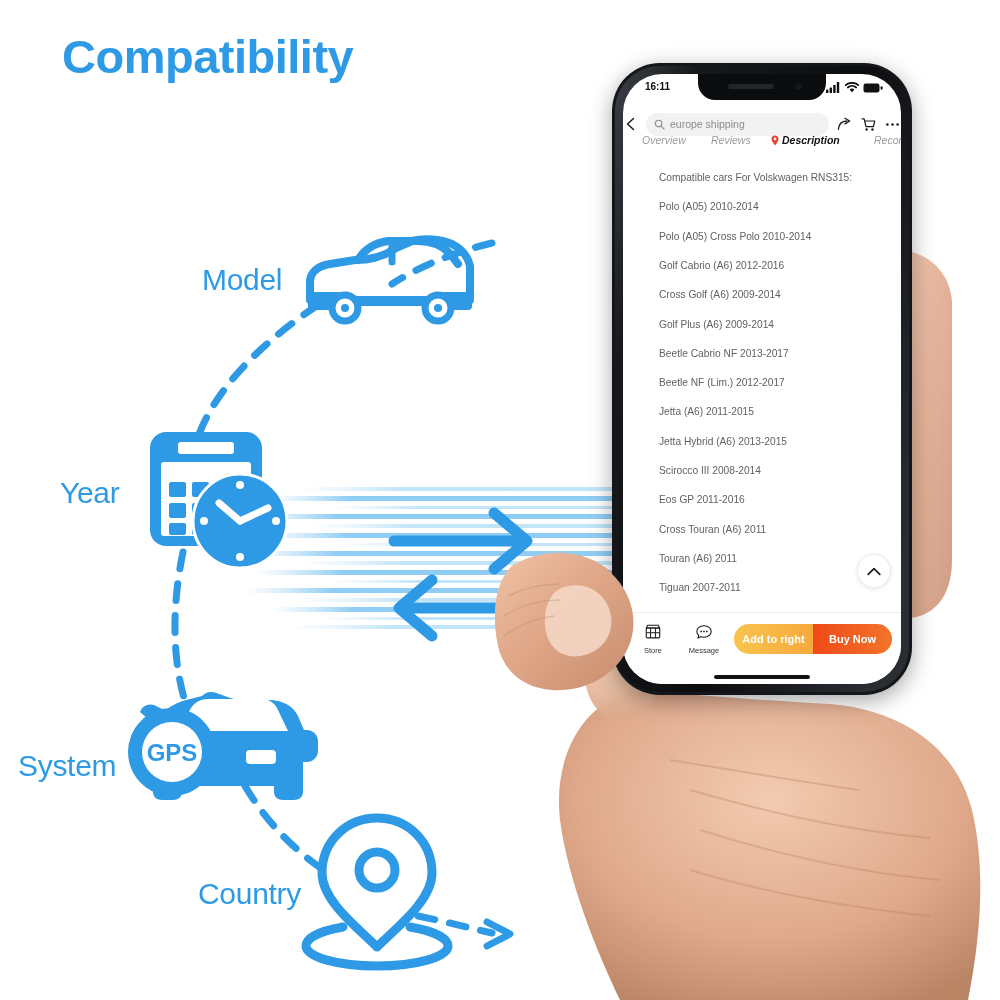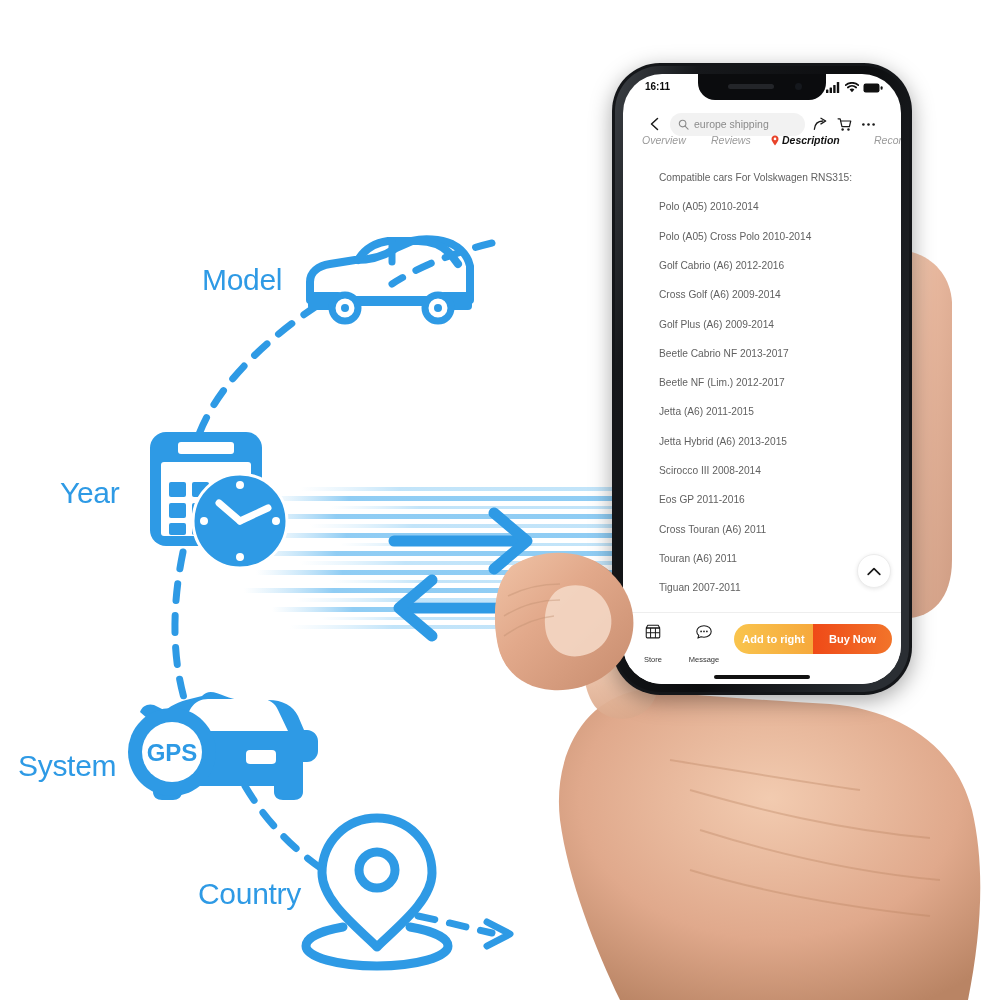--- a/index.html
+++ b/index.html
@@ -39,21 +39,21 @@
   .notch .cam{position:absolute;right:24px;top:9px;width:7px;height:7px;
       border-radius:50%;background:#15181d;}
 
   
   .statusbar{position:absolute;left:0;top:0;width:278px;height:30px;z-index:5;}
   .st-time{position:absolute;left:22px;top:7px;font-size:10px;font-weight:bold;color:#0a0a0a;}
   .st-right{position:absolute;right:18px;top:8px;display:flex;align-items:center;gap:4px;}
 
   
   .topbar{position:absolute;left:0;top:30px;width:278px;height:40px;display:flex;
-      align-items:center;padding:0 24px;box-sizing:border-box;gap:7px;}
+      align-items:center;padding:0 0;box-sizing:border-box;gap:7px;}
   .back-ic{width:16px;height:16px;flex:0 0 16px;}
   .searchpill{flex:1 1 auto;height:23px;border-radius:12px;background:#f2f2f2;
       display:flex;align-items:center;padding:0 8px;box-sizing:border-box;gap:5px;min-width:0;}
   .searchpill span{font-size:10.5px;color:#8b8b8b;white-space:nowrap;overflow:hidden;}
   .tb-ic{width:17px;height:17px;flex:0 0 17px;}
 
   
   .tabs{position:absolute;left:0;top:53px;width:278px;height:26px;display:flex;
       align-items:center;font-style:italic;}
   .tab{font-size:10.5px;color:#9a9a9a;white-space:nowrap;}
@@ -69,35 +69,36 @@
 
   
   .scrolltop{position:absolute;right:10px;bottom:96px;width:32px;height:32px;border-radius:50%;
       background:#fff;border:1px solid #ececec;box-shadow:0 1px 4px rgba(0,0,0,.10);
       display:flex;align-items:center;justify-content:center;}
 
   
   .actionbar{position:absolute;left:0;bottom:0;width:278px;height:72px;background:#fff;
       border-top:1px solid #eee;display:flex;align-items:flex-start;padding:10px 9px 0 9px;
       box-sizing:border-box;gap:9px;}
-  .ab-ic{width:42px;display:flex;flex-direction:column;align-items:center;gap:14px;}
+  .ab-ic{width:42px;display:flex;flex-direction:column;align-items:center;gap:5px;}
   .ab-ic span{font-size:7.5px;color:#333;}
   .cta{flex:1 1 auto;height:30px;border-radius:16px;overflow:hidden;display:flex;margin-top:1px;}
   .cta-a{flex:1 1 50%;background:linear-gradient(90deg,#f9c44d 0%,#f6a93c 100%);
       display:flex;align-items:center;justify-content:center;color:#fff;font-size:11px;font-weight:bold;}
   .cta-b{flex:1 1 50%;background:linear-gradient(90deg,#ef4a18 0%,#f2742a 100%);
       display:flex;align-items:center;justify-content:center;color:#fff;font-size:11px;font-weight:bold;}
   .homebar{position:absolute;left:50%;transform:translateX(-50%);bottom:5px;width:96px;height:4px;
       border-radius:3px;background:#111;}
 </style>
 </head>
 <body>
 
 <div id="stage">
 
+  <div class="h-title">Compatibility</div>
 
   <svg class="layer" viewBox="0 0 1000 1000">
     <defs>
       <linearGradient id="sl" x1="0" y1="0" x2="1" y2="0">
         <stop offset="0" stop-color="#9fd4f5" stop-opacity="0"></stop>
         <stop offset="0.18" stop-color="#7cc4f2" stop-opacity="0.85"></stop>
         <stop offset="0.82" stop-color="#7cc4f2" stop-opacity="0.85"></stop>
         <stop offset="1" stop-color="#9fd4f5" stop-opacity="0"></stop>
       </linearGradient>
       <linearGradient id="sl2" x1="0" y1="0" x2="1" y2="0">

